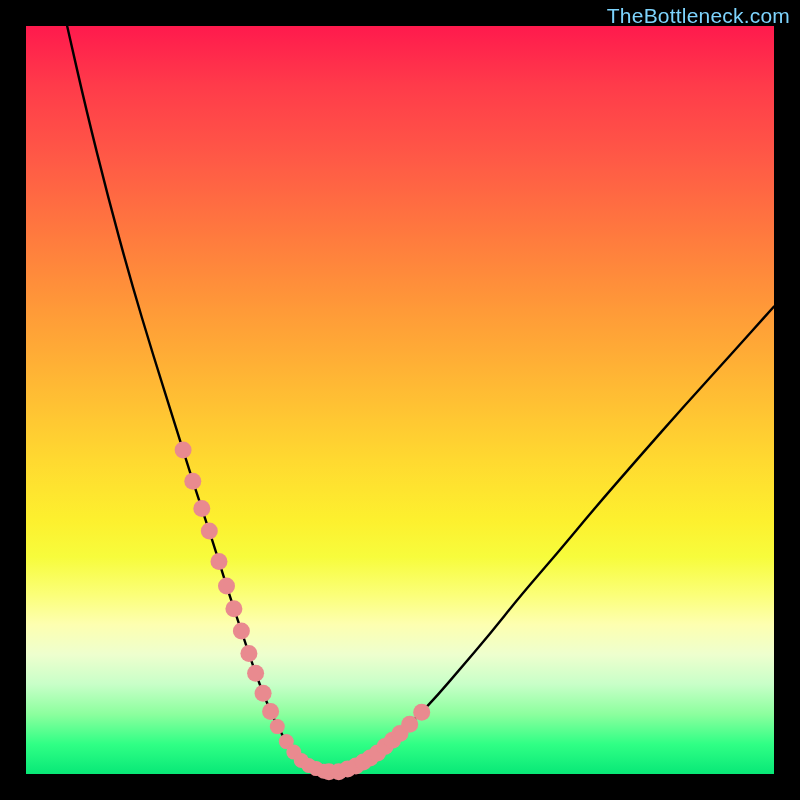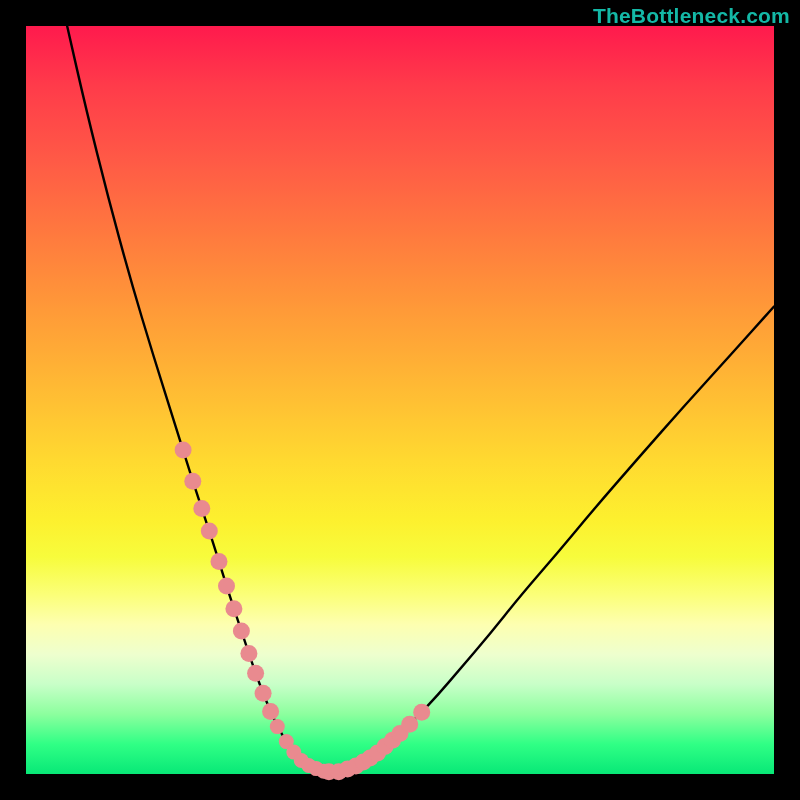--- a/index.html
+++ b/index.html
@@ -32,23 +32,23 @@
       #eeffce 84%,
       #c8ffc8 88%,
       #8cff9e 92%,
       #30ff85 96%,
       #08e877 100%);
   }
   .watermark {
     position: absolute;
     top: 4px;
     right: 10px;
-    color: #14b8a6;
+    color: #7dd3fc;
     font-size: 21px;
-    font-weight: 700;
+    font-weight: 400;
     letter-spacing: 0.2px;
     z-index: 5;
   }
   svg.overlay {
     position: absolute;
     left: 0;
     top: 0;
     width: 748px;
     height: 748px;
     overflow: visible;

